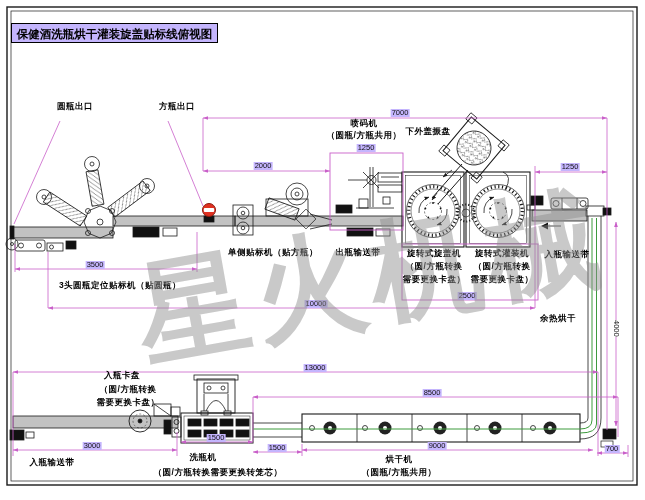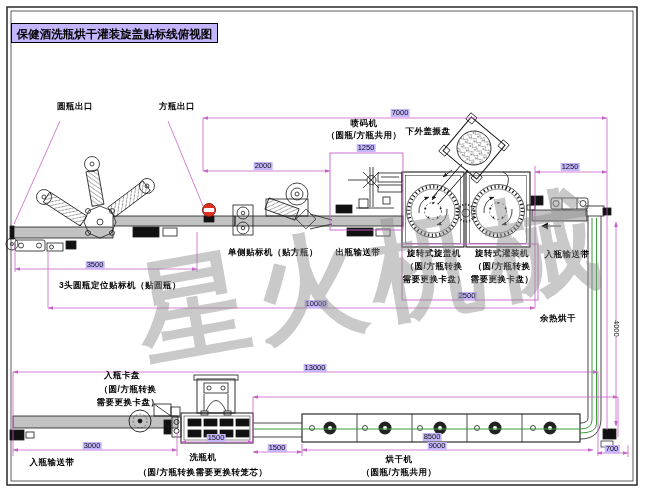--- a/index.html
+++ b/index.html
@@ -327,33 +327,33 @@
 <div class="lbl" style="left:502px;top:249px;">旋转式灌装机</div>
 <div class="lbl" style="left:502px;top:262px;">（圆/方瓶转换</div>
 <div class="lbl" style="left:502px;top:275px;">需要更换卡盘）</div>
 <div class="lbl" style="left:567px;top:250px;">入瓶输送带</div>
 <div class="lbl" style="left:558px;top:314px;">余热烘干</div>
 <div class="lbl" style="left:122px;top:371px;">入瓶卡盘</div>
 <div class="lbl" style="left:128px;top:385px;">（圆/方瓶转换</div>
 <div class="lbl" style="left:128px;top:398px;">需要更换卡盘）</div>
 <div class="lbl" style="left:52px;top:458px;">入瓶输送带</div>
 <div class="lbl" style="left:203px;top:453px;">洗瓶机</div>
-<div class="lbl" style="left:203px;top:468px;">（圆/方瓶转换需要更换转笼芯）</div>
+<div class="lbl" style="left:218px;top:468px;">（圆/方瓶转换需要更换转笼芯）</div>
 <div class="lbl" style="left:399px;top:455px;">烘干机</div>
 <div class="lbl" style="left:399px;top:468px;">（圆瓶/方瓶共用）</div>
 
 <div class="dim" style="left:400px;top:109px;">7000</div>
 <div class="dim" style="left:263px;top:162px;">2000</div>
 <div class="dim" style="left:366px;top:144px;">1250</div>
 <div class="dim" style="left:570px;top:163px;">1250</div>
 <div class="dim" style="left:300px;top:300px;margin-left:16px;">10000</div>
 <div class="dim" style="left:467px;top:292px;text-align:center;">2500</div>
 <div class="dim" style="left:95px;top:261px;">3500</div>
 <div class="dim" style="left:315px;top:364px;">13000</div>
-<div class="dim" style="left:432px;top:389px;margin-top:44px;">8500</div>
+<div class="dim" style="left:432px;top:389px;">8500</div>
 <div class="dim" style="left:92px;top:442px;">3000</div>
 <div class="dim" style="left:216px;top:434px;">1500</div>
 <div class="dim" style="left:277px;top:444px;">1500</div>
 <div class="dim" style="left:437px;top:442px;">9000</div>
 <div class="dim" style="left:612px;top:445px;">700</div>
 <div class="dim-v" style="left:612px;top:320px;">4000</div>
 
 <div class="wm">星火机械</div>
 
 </div>

